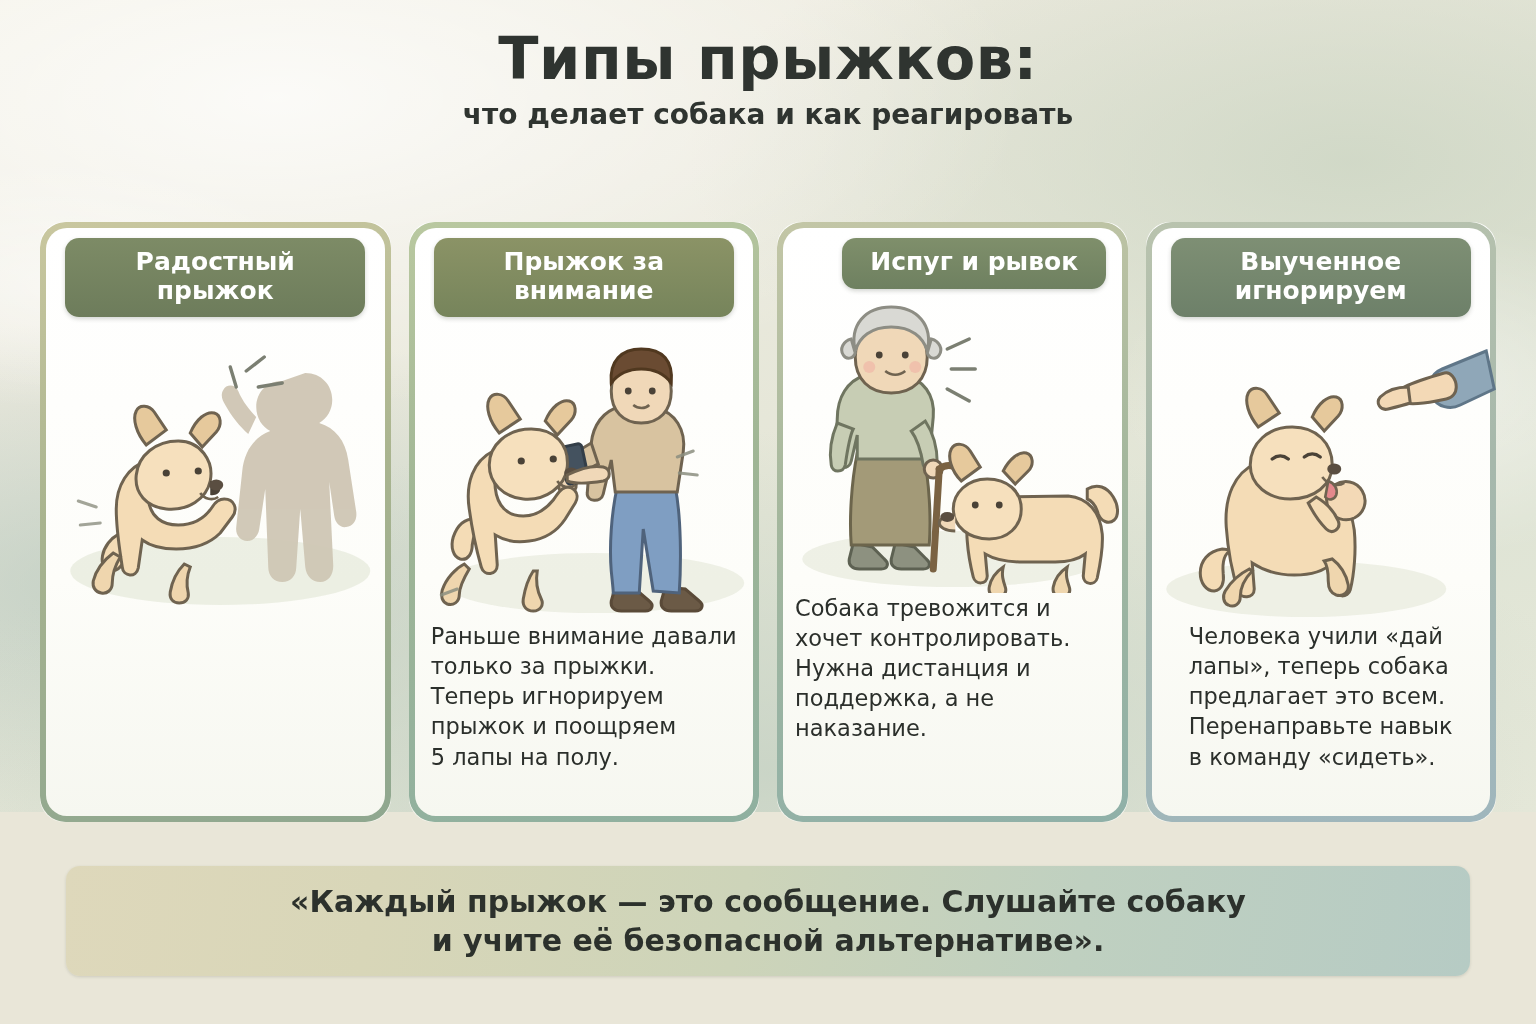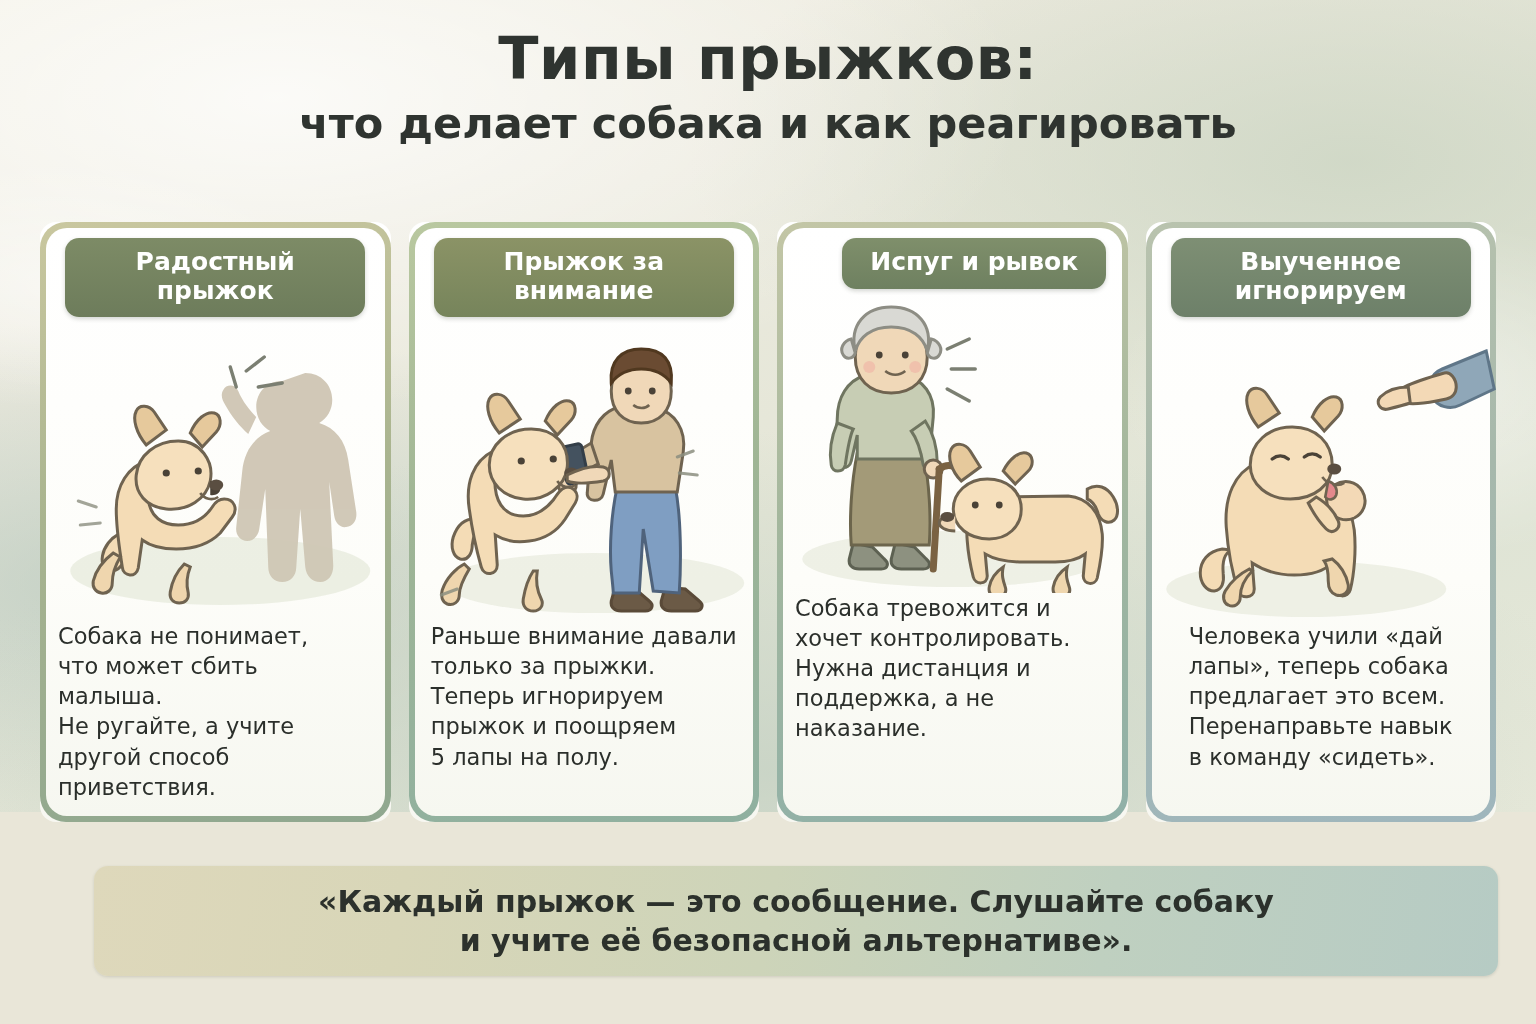--- a/index.html
+++ b/index.html
@@ -47,42 +47,42 @@
   }
   .title-main {
     font-size: 59px;
     font-weight: bold;
     letter-spacing: 0.5px;
     color: #2f3430;
     line-height: 1.05;
     margin: 0;
   }
   .title-sub {
-    font-size: 43px;
+    font-size: 28px;
     font-weight: bold;
     color: #2f3430;
     line-height: 1.1;
     margin: 10px 0 0 0;
   }
 
   
   .cards {
     position: absolute;
     top: 222px;
     left: 40px;
     width: 1456px;
     display: flex;
     gap: 18px;
     z-index: 3;
   }
   .card {
     position: relative;
     flex: 1 1 0;
     height: 600px;
-    border-radius: 16px;
+    border-radius: 24px;
     background: linear-gradient(180deg, #ffffff 0%, #fdfdfa 55%, #f7f7f1 100%);
     box-sizing: border-box;
     overflow: hidden;
   }
   .card-frame {
     position: absolute;
     inset: 0;
     border-radius: 26px;
     padding: 6px;
     box-sizing: border-box;
@@ -150,21 +150,20 @@
     top: 866px;
     width: 1404px;
     height: 110px;
     border-radius: 14px;
     background: linear-gradient(100deg,#ded8bb 0%,#d8d6b8 22%,#cdd4b9 48%,#bfd0c0 72%,#b6cbc4 100%);
     display: flex;
     align-items: center;
     justify-content: center;
     z-index: 3;
     box-shadow: 0 1px 3px rgba(80,85,70,0.18);
-    margin-left: 28px;
   }
   .footer-text {
     text-align: center;
     font-size: 30px;
     font-weight: bold;
     color: #2c312c;
     line-height: 1.3;
     white-space: pre-line;
     padding: 0 24px;
   }
@@ -217,25 +216,20 @@
               <path d="M160 160c6 0 10 4 10 8s-5 7-10 6" fill="#4a4237"></path>
               <ellipse cx="166" cy="164" rx="7" ry="5.5" fill="#5a4e41"></ellipse>
               <path d="M150 172c4 6 12 8 18 4" stroke="#6f6350" stroke-width="2.6" fill="none"></path>
             </g>
             <g stroke="#8c8f80" stroke-width="3" stroke-linecap="round" fill="none" opacity="0.8">
               <path d="M46 186 l-18 -6"></path>
                 <path d="M50 202 l-20 2"></path>
             </g>
           </svg>
         </div>
-        <div class="card-text">Собака не понимает,
-что может сбить
-малыша.
-Не ругайте, а учите
-другой способ приветствия.</div>
       </div>
     </div>
 
     <div class="card card-1">
       <div class="card-frame">
           <div class="card-frame-inner"></div>
         </div>
       <div class="card-inner">
         <div class="badge">Прыжок за внимание</div>
         <div class="illo">

